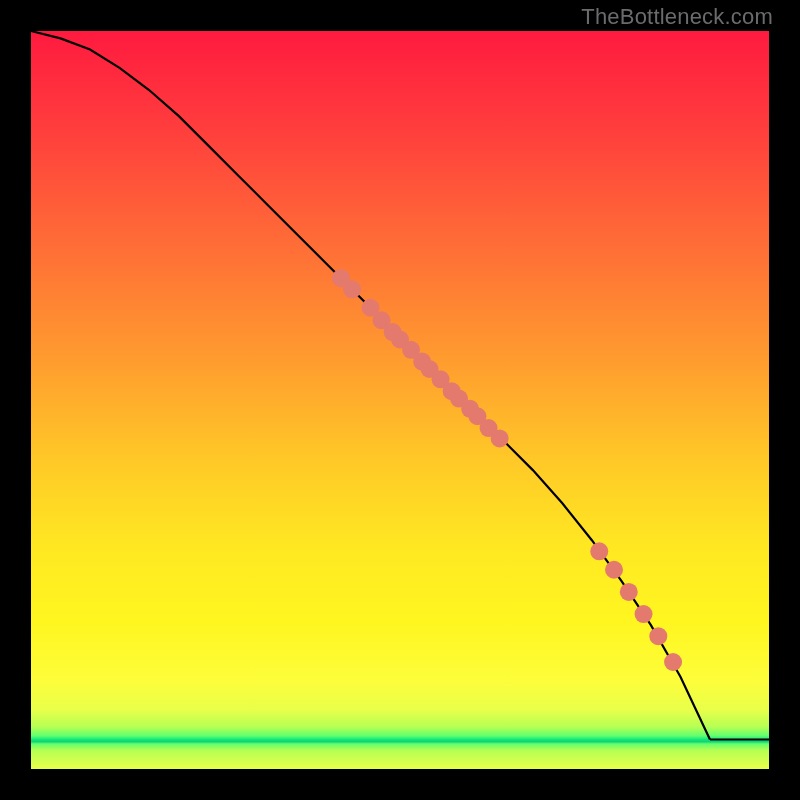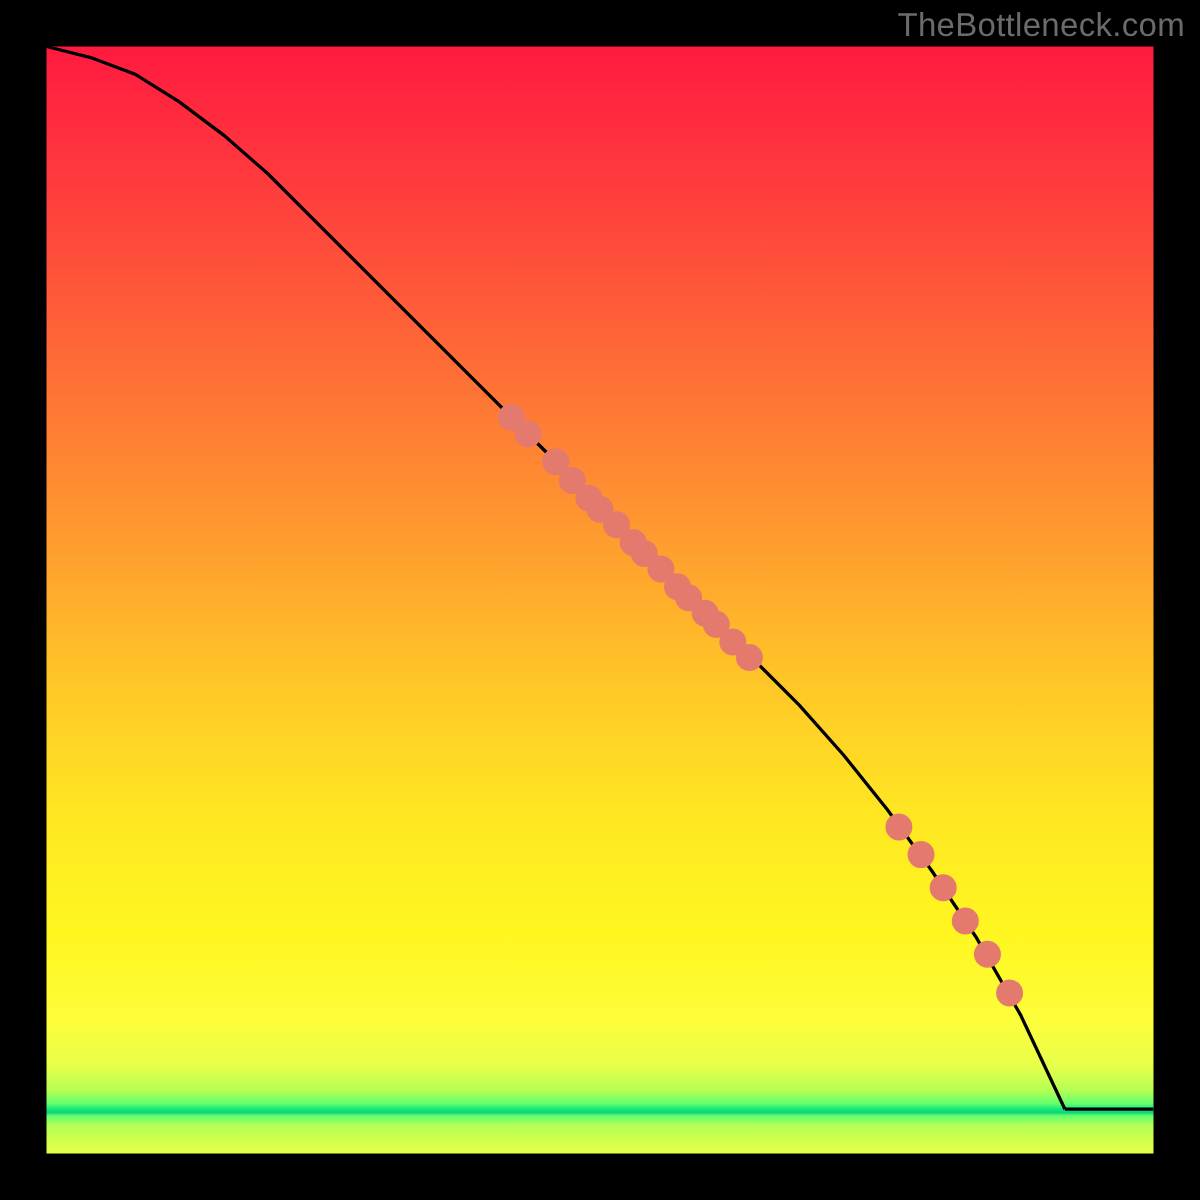--- a/index.html
+++ b/index.html
@@ -61,21 +61,21 @@
     stroke: #000;
     stroke-width: 2.2;
   }
   .dot {
     fill: #e47a6e;
     stroke: none;
   }
   .watermark {
     position: absolute;
     top: 4px;
-    right: 10px;
+    right: 27px;
     color: #6b6b6b;
     font-size: 22px;
     letter-spacing: 0.2px;
     font-weight: 500;
     user-select: none;
     margin-left: 34px;
   }
 </style>
 </head>
 <body>

